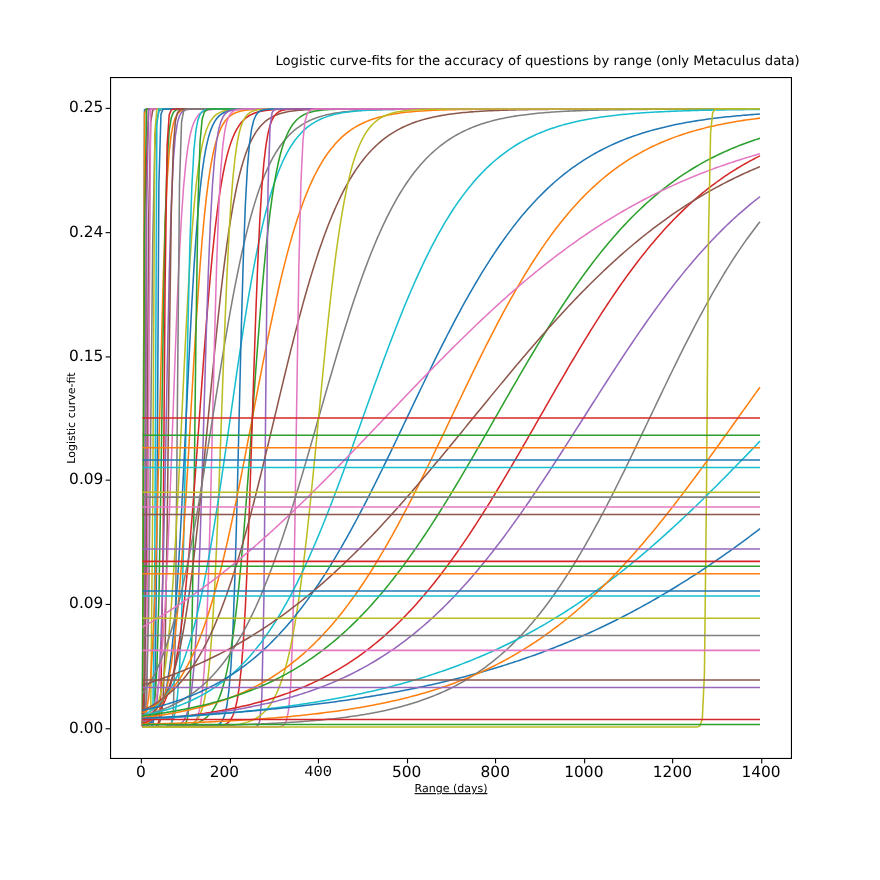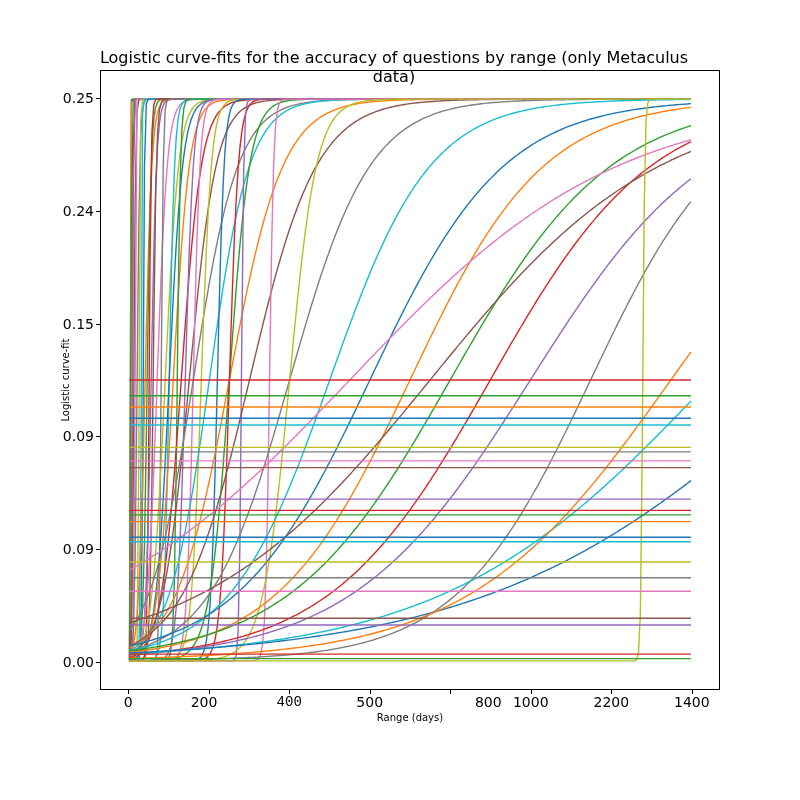--- a/index.html
+++ b/index.html
@@ -29,33 +29,34 @@
   svg.plot {
     position: absolute;
     left: 0;
     top: 0;
     width: 100%;
     height: 100%;
     overflow: hidden;
   }
   .title {
     position: absolute;
-    left: 84px;
+    left: 107px;
     width: 620px;
     top: 48px;
-    text-align: center;
-    font-size: 16px;
+    text-align: right;
+    font-size: 12px;
   }
   .xlabel {
     position: absolute;
     left: 100px;
     width: 620px;
     top: 712px;
     text-align: center;
     font-size: 10px;
+    text-decoration: underline;
   }
   .ylabel {
     position: absolute;
     left: 60px;
     top: 70px;
     width: 620px;
     height: 14px;
     transform-origin: left top;
     transform: rotate(-90deg) translate(-620px, 0);
     text-align: center;
@@ -182,25 +183,25 @@
   <div id="ticklayer">
       <div class="tickmark x" style="left: 128.182px;"></div>
       <div class="xtick" style="left: 128.182px;">0</div>
       <div class="tickmark x" style="left: 208.701px;"></div>
       <div class="xtick" style="left: 204px;">200</div>
       <div class="tickmark x" style="left: 289.221px;"></div>
       <div class="xtick" style="left: 289.221px; font-family: Liberation Mono, monospace;">400</div>
       <div class="tickmark x" style="left: 369.74px;"></div>
       <div class="xtick" style="left: 369.74px;">500</div>
       <div class="tickmark x" style="left: 450.26px;"></div>
-      <div class="xtick" style="left: 450.26px; margin-left: 38px;">800</div>
+      <div class="xtick" style="left: 450.26px;">800</div>
       <div class="tickmark x" style="left: 530.779px;"></div>
       <div class="xtick" style="left: 530.779px;">1000</div>
       <div class="tickmark x" style="left: 611.299px;"></div>
-      <div class="xtick" style="left: 611.299px;">2200</div>
+      <div class="xtick" style="left: 611.299px;">1200</div>
       <div class="tickmark x" style="left: 691.818px;"></div>
       <div class="xtick" style="left: 691.818px;">1400</div>
       <div class="tickmark y" style="top: 661.818px;"></div>
       <div class="ytick" style="top: 661.818px;">0.00</div>
       <div class="tickmark y" style="top: 549.091px;"></div>
       <div class="ytick" style="top: 549.091px;">0.09</div>
       <div class="tickmark y" style="top: 436.364px;"></div>
       <div class="ytick" style="top: 436.364px;">0.09</div>
       <div class="tickmark y" style="top: 323.636px;"></div>
       <div class="ytick" style="top: 323.636px;">0.15</div>

